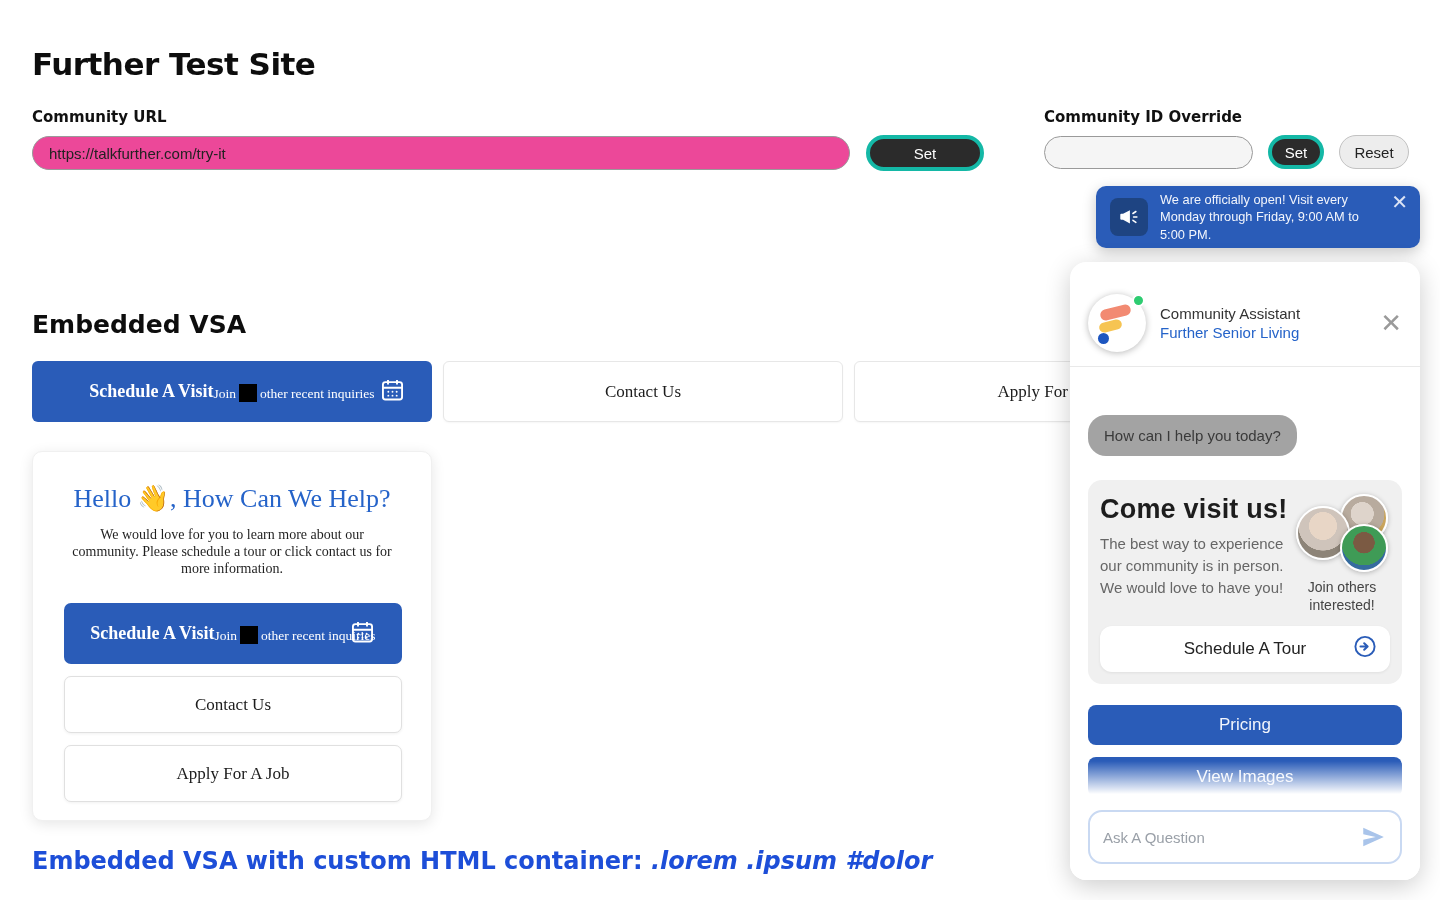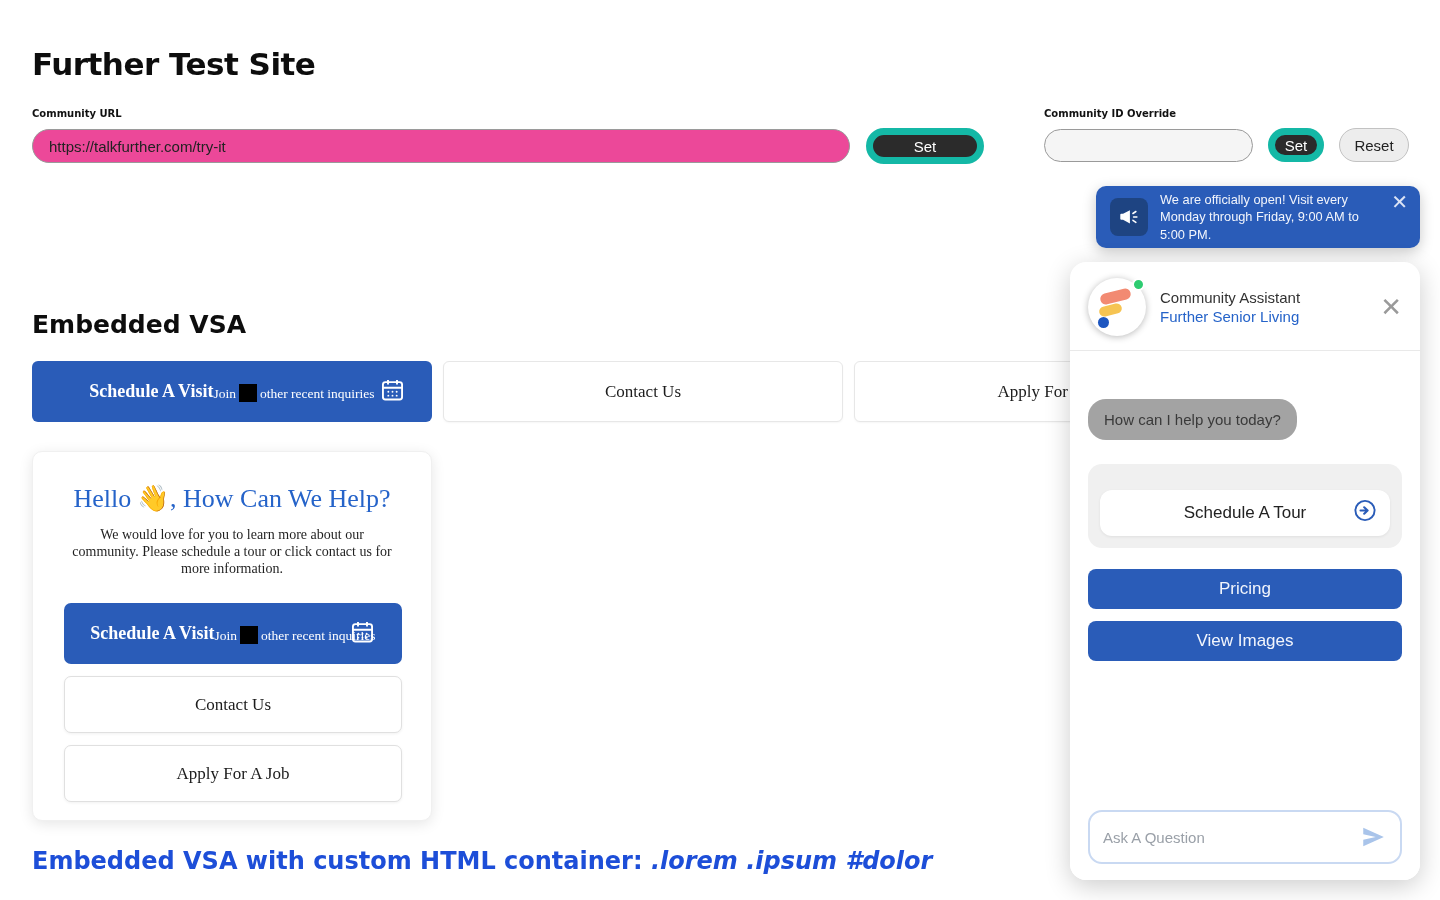--- a/index.html
+++ b/index.html
@@ -7,26 +7,26 @@
               font-family:"Liberation Sans", sans-serif; }
   body { position:relative; }
 
   
   .page { padding:46px 32px 0 32px; position:relative; }
   .page-title { font-family:"DejaVu Sans", sans-serif; font-weight:800;
                 font-size:31px; color:#0d0d0d; letter-spacing:-0.5px; }
 
   .form-area { position:relative; margin-top:26px; height:110px; }
   .field-label { font-family:"DejaVu Sans", sans-serif; font-weight:700;
-                 font-size:10px; color:#111; }
+                 font-size:15px; color:#111; }
   .url-row { display:flex; align-items:center; margin-top:9px; }
   .url-input { width:818px; height:34px; background:#ec4899; border:1px solid #9a9a9a;
                border-radius:17px; padding:0 16px; font-size:15px; color:#222;
                font-family:"Liberation Sans", sans-serif; outline:none; }
-  .btn-dark { background:#2b2b2b; color:#fff; border:7px solid #14b8a6;
+  .btn-dark { background:#2b2b2b; color:#fff; border:4px solid #14b8a6;
               border-radius:18px; font-size:15px; cursor:pointer;
               font-family:"Liberation Sans", sans-serif; }
   .btn-light { background:#ededed; color:#222; border:1px solid #c2c2c2;
                border-radius:17px; font-size:15px; cursor:pointer;
                font-family:"Liberation Sans", sans-serif; }
   .url-set { width:118px; height:36px; margin-left:16px; }
   .id-group { position:absolute; left:1012px; top:0; }
   .id-row { display:flex; align-items:center; margin-top:9px; }
   .id-input { width:209px; height:33px; background:#f5f5f5; border:1px solid #9a9a9a;
               border-radius:17px; padding:0 14px; font-size:15px; color:#222; outline:none; }
@@ -75,21 +75,21 @@
   .notif-iconbox { width:38px; height:38px; background:#1e4482; border-radius:8px;
                    display:flex; align-items:center; justify-content:center; flex:none; }
   .notif-text { color:#f2f5fc; font-size:12.8px; line-height:1.35; margin-left:12px;
                 width:218px; }
   .notif-close { position:absolute; top:6px; right:12px; color:#dce4f5; font-size:20px;
                  line-height:1; cursor:pointer; }
 
   .chat-panel { position:absolute; top:262px; right:20px; width:350px; height:618px;
                 background:#fff; border-radius:16px; box-shadow:0 6px 26px rgba(0,0,0,0.20);
                 z-index:20; display:flex; flex-direction:column; overflow:hidden; }
-  .chat-header { display:flex; align-items:center; padding:16px 18px 14px 18px;
+  .chat-header { display:flex; align-items:center; padding:32px 18px 14px 18px;
                  border-bottom:1px solid #e9e9e9; }
   .logo-wrap { position:relative; width:58px; height:58px; flex:none; }
   .logo-circle { width:58px; height:58px; border-radius:50%; background:#fff;
                  box-shadow:0 1px 7px rgba(0,0,0,0.28); position:relative; overflow:hidden; }
   .logo-bar1 { position:absolute; left:12px; top:13px; width:31px; height:11px;
                border-radius:6px; background:#f28a72; transform:rotate(-14deg); }
   .logo-bar2 { position:absolute; left:11px; top:27px; width:23px; height:10px;
                border-radius:5px; background:#f6c452; transform:rotate(-14deg); }
   .logo-dot { position:absolute; left:10px; top:39px; width:11px; height:11px;
               border-radius:50%; background:#1d56c0; }
@@ -247,20 +247,34 @@
       <div class="chat-title">Community Assistant</div>
       <div class="chat-subtitle">Further Senior Living</div>
     </div>
     <div class="chat-close">✕</div>
   </div>
 
   <div class="chat-scroll">
     <div class="bubble">How can I help you today?</div>
 
     <div class="visit-card">
+      <div class="visit-top">
+        <div class="visit-left">
+          <div class="visit-head">Come visit us!</div>
+          <div class="visit-body">The best way to experience our community is in person. We would love to have you!</div>
+        </div>
+        <div class="visit-right">
+          <div class="avatars">
+            <div class="avatar avatar-2"></div>
+            <div class="avatar avatar-1"></div>
+            <div class="avatar avatar-3"></div>
+          </div>
+          <div class="join-text">Join others interested!</div>
+        </div>
+      </div>
       <button class="tour-btn">
         <span>Schedule A Tour</span>
         <span class="tour-arrow">
           <svg width="24" height="24" viewBox="0 0 24 24">
             <circle cx="12" cy="12" r="9.6" fill="none" stroke="#2a5cb8" stroke-width="1.9"></circle>
             <path d="M7.5 12 h6.2 M11.2 8.8 L14.6 12 l-3.4 3.2" stroke="#2a5cb8" stroke-width="2.1" fill="none" stroke-linecap="round" stroke-linejoin="round"></path>
           </svg>
         </span>
       </button>
     </div>

